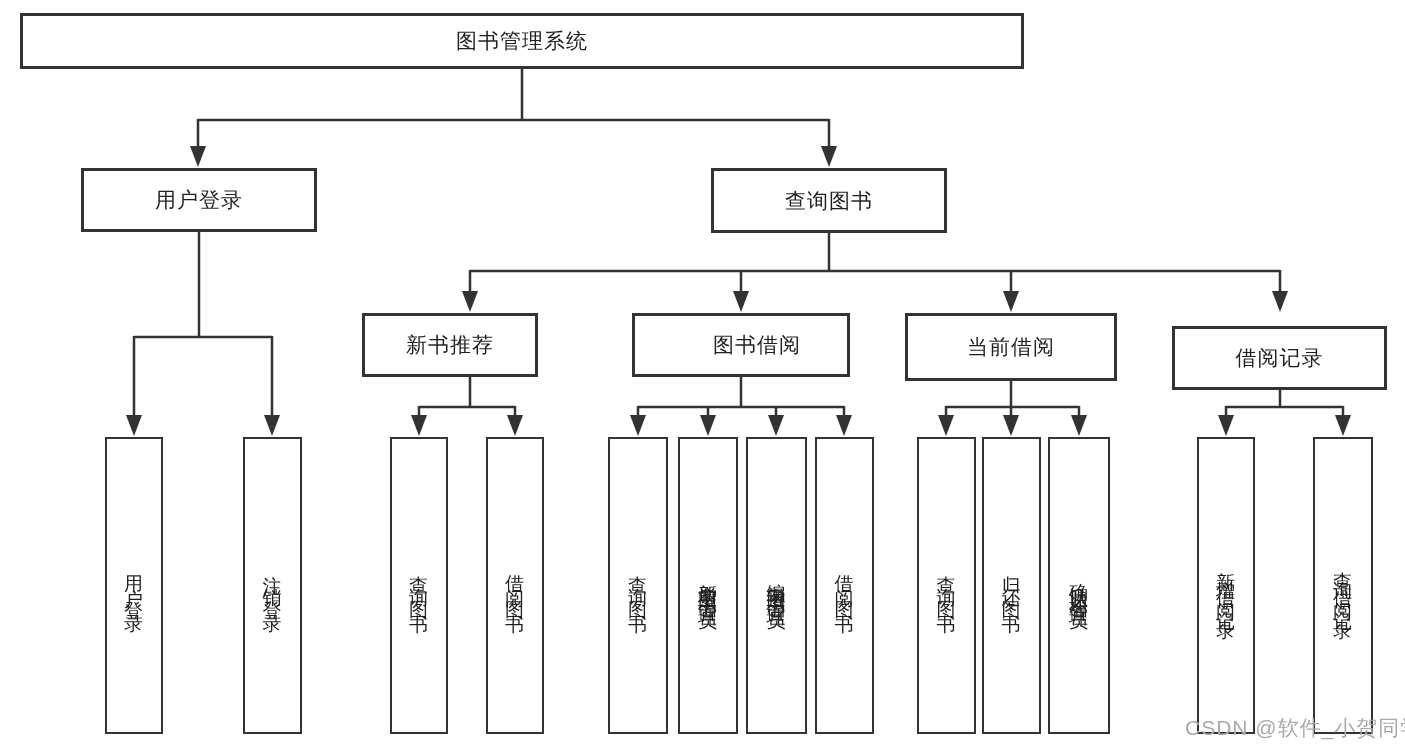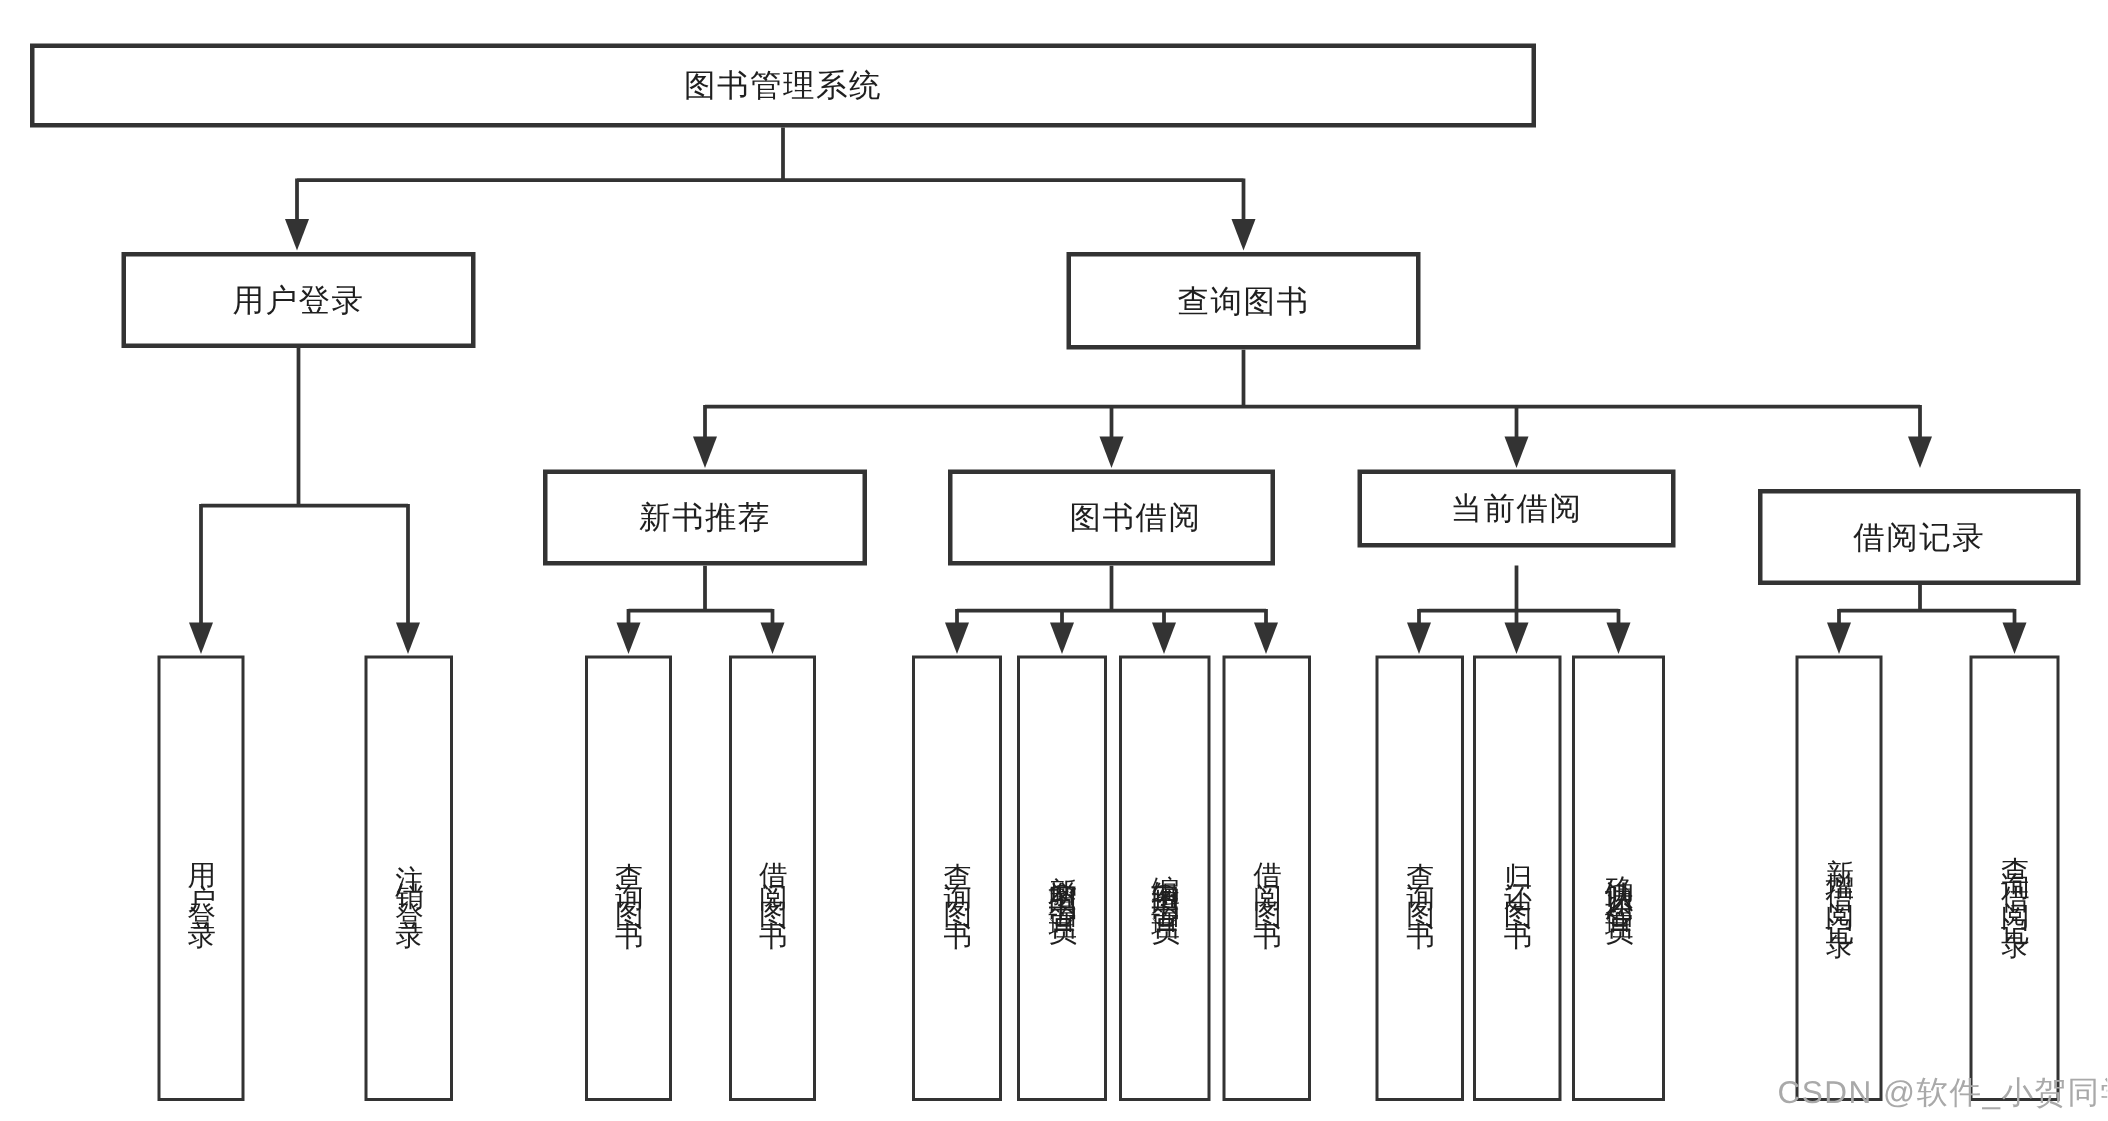--- a/index.html
+++ b/index.html
@@ -22,21 +22,21 @@
     box-sizing: border-box;
     background: #ffffff;
     border: 3px solid #333333;
     color: #1f1f1f;
     display: flex;
     align-items: center;
     justify-content: center;
     text-align: center;
   }
   .hbox { font-size: 21px; letter-spacing: 1px; }
-  .root-box { font-size: 21px; margin-top: 16px; }
+  .root-box { font-size: 21px; }
   .vbox {
     font-size: 19px;
     border-width: 2.5px;
   }
   .vbox .vtext {
     writing-mode: vertical-rl;
     text-orientation: mixed;
     letter-spacing: 13px;
     line-height: 1;
     white-space: nowrap;
@@ -105,27 +105,27 @@
     <span>图书管理系统</span>
   </div>
 
   <div class="node hbox" style="left:81px; top:168px; width:236px; height:64px;">
     <span>用户登录</span>
   </div>
   <div class="node hbox" style="left:711px; top:168px; width:236px; height:65px;">
     <span>查询图书</span>
   </div>
 
-  <div class="node hbox" style="left:362px; top:313px; width:216px; height:64px;">
+  <div class="node hbox" style="left:362px; top:313px; width:176px; height:64px;">
     <span>新书推荐</span>
   </div>
   <div class="node hbox" style="left:632px; top:313px; width:218px; height:64px;padding-left:32px;">
     <span>图书借阅</span>
   </div>
-  <div class="node hbox" style="left:905px; top:313px; width:212px; height:52px;">
+  <div class="node hbox" style="left:905px; top:313px; width:212px; height:68px;">
     <span>当前借阅</span>
   </div>
   <div class="node hbox" style="left:1172px; top:326px; width:215px; height:64px;">
     <span>借阅记录</span>
   </div>
 
   <div class="node vbox" style="left:105px; top:437px; width:58px; height:297px;">
     <span class="vtext">用户登录</span>
   </div>
   <div class="node vbox" style="left:243px; top:437px; width:59px; height:297px;">

